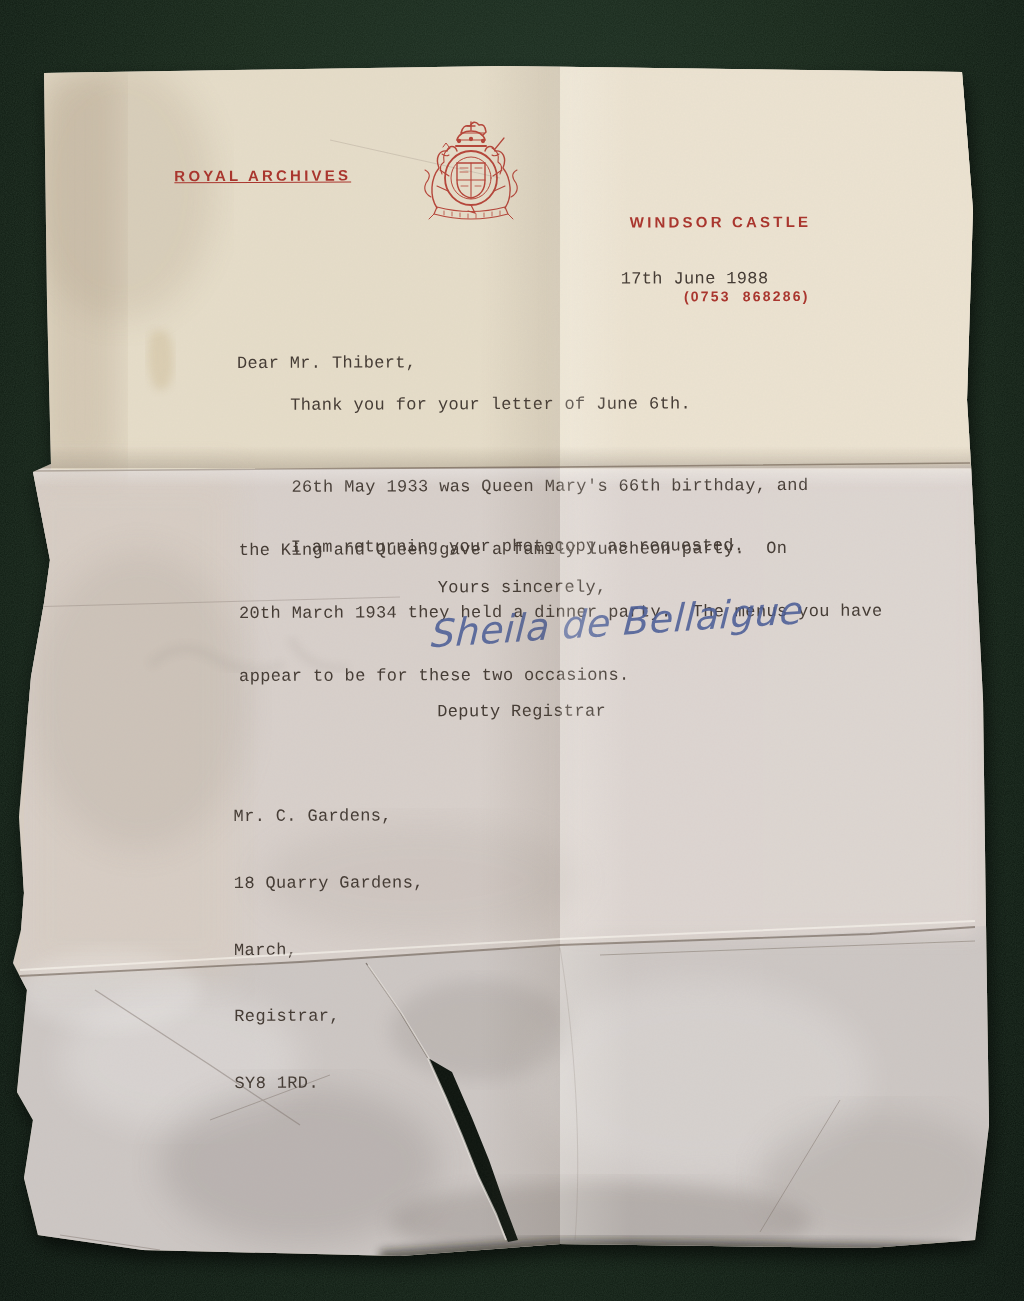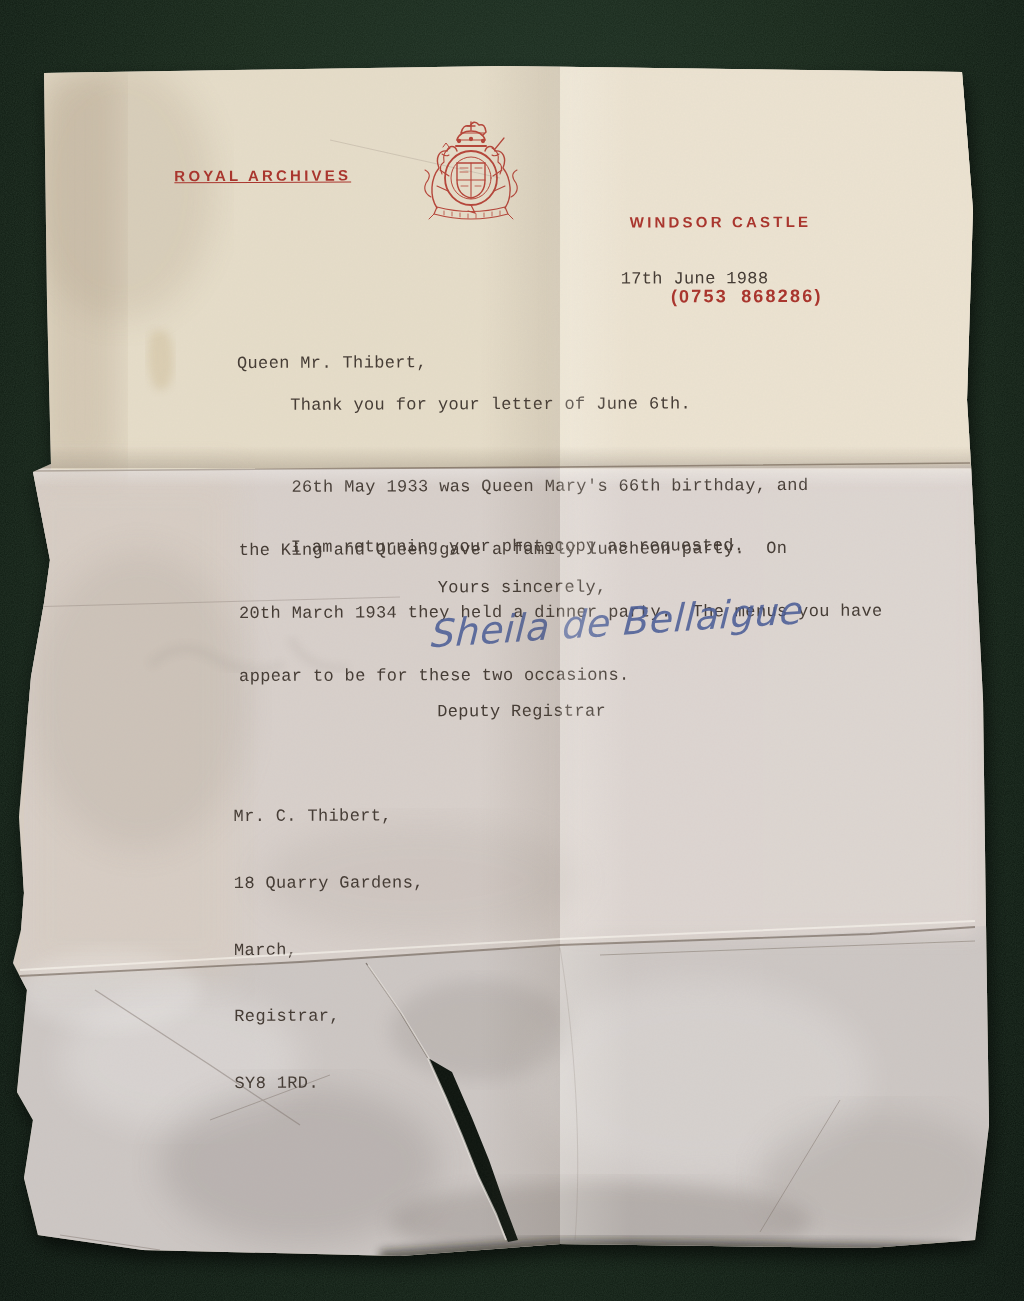--- a/index.html
+++ b/index.html
@@ -20,21 +20,21 @@
   }
   .red-caps{
     color:#a9362e;
     font-weight:bold;
     font-size:15px;
     letter-spacing:3.2px;
     white-space:pre;
   }
   .lh-right{width:280px;text-align:center;line-height:25px;}
   .lh-right .l1{transform:translateX(-26px);}
-  .lh-right .l3{font-size:18px;letter-spacing:2.2px;word-spacing:6px;}
+  .lh-right .l3{font-size:14px;letter-spacing:2.2px;word-spacing:6px;}
   .salutation,.para,.addr{color:#463d36;}
   .addr{line-height:22.2px;}
   .indent{padding-left:53px;}
   .signature{
     font-family:"DejaVu Sans", sans-serif;
     font-style:italic;
     font-size:38px;
     letter-spacing:0.5px;
     color:#4c5e96;
     opacity:0.88;
@@ -193,41 +193,41 @@
 
     <div class="abs red-caps" style="left:176px;top:166px;text-decoration:underline;">ROYAL ARCHIVES</div>
 
     <div class="abs red-caps lh-right" style="left:608px;top:160px;">
       <div class="l1">WINDSOR CASTLE</div>
       <div class="l3">(0753 868286)</div>
     </div>
 
     <div class="abs mono" style="left:622px;top:269px;">17th June 1988</div>
 
-    <div class="abs mono salutation" style="left:238px;top:352px;">Queen Mr. Thibert,</div>
+    <div class="abs mono salutation" style="left:238px;top:352px;">Dear Mr. Thibert,</div>
 
     <div class="abs mono para" style="left:291px;top:394px;">Thank you for your letter of June 6th.</div>
 
     <div class="abs mono para" style="left:239px;top:434px;">
       <div class="indent">26th May 1933 was Queen Mary's 66th birthday, and</div>
       <div>the King and Queen gave a family luncheon party.  On</div>
       <div>20th March 1934 they held a dinner party.  The menus you have</div>
       <div>appear to be for these two occasions.</div>
     </div>
 
     <div class="abs mono para" style="left:291px;top:536px;">I am returning your photocopy as requested.</div>
 
     <div class="abs mono" style="left:438px;top:577px;">Yours sincerely,</div>
 
     <div class="abs signature" style="left:430px;top:612px;">Sheila de Bellaigue</div>
 
     <div class="abs mono" style="left:437px;top:701px;">Deputy Registrar</div>
 
     <div class="abs mono addr" style="left:233px;top:761px;">
-      <div>Mr. C. Thibert,</div>
+      <div>Mr. C. Gardens,</div>
       <div>18 Quarry Gardens,</div>
       <div>March,</div>
       <div>Registrar,</div>
       <div>SY8 1RD.</div>
     </div>
   </div>
 
   <svg class="abs" width="1024" height="1301" viewBox="0 0 1024 1301" style="left:0;top:0;pointer-events:none;">
     <g clip-path="url(#paperClip)">
 

